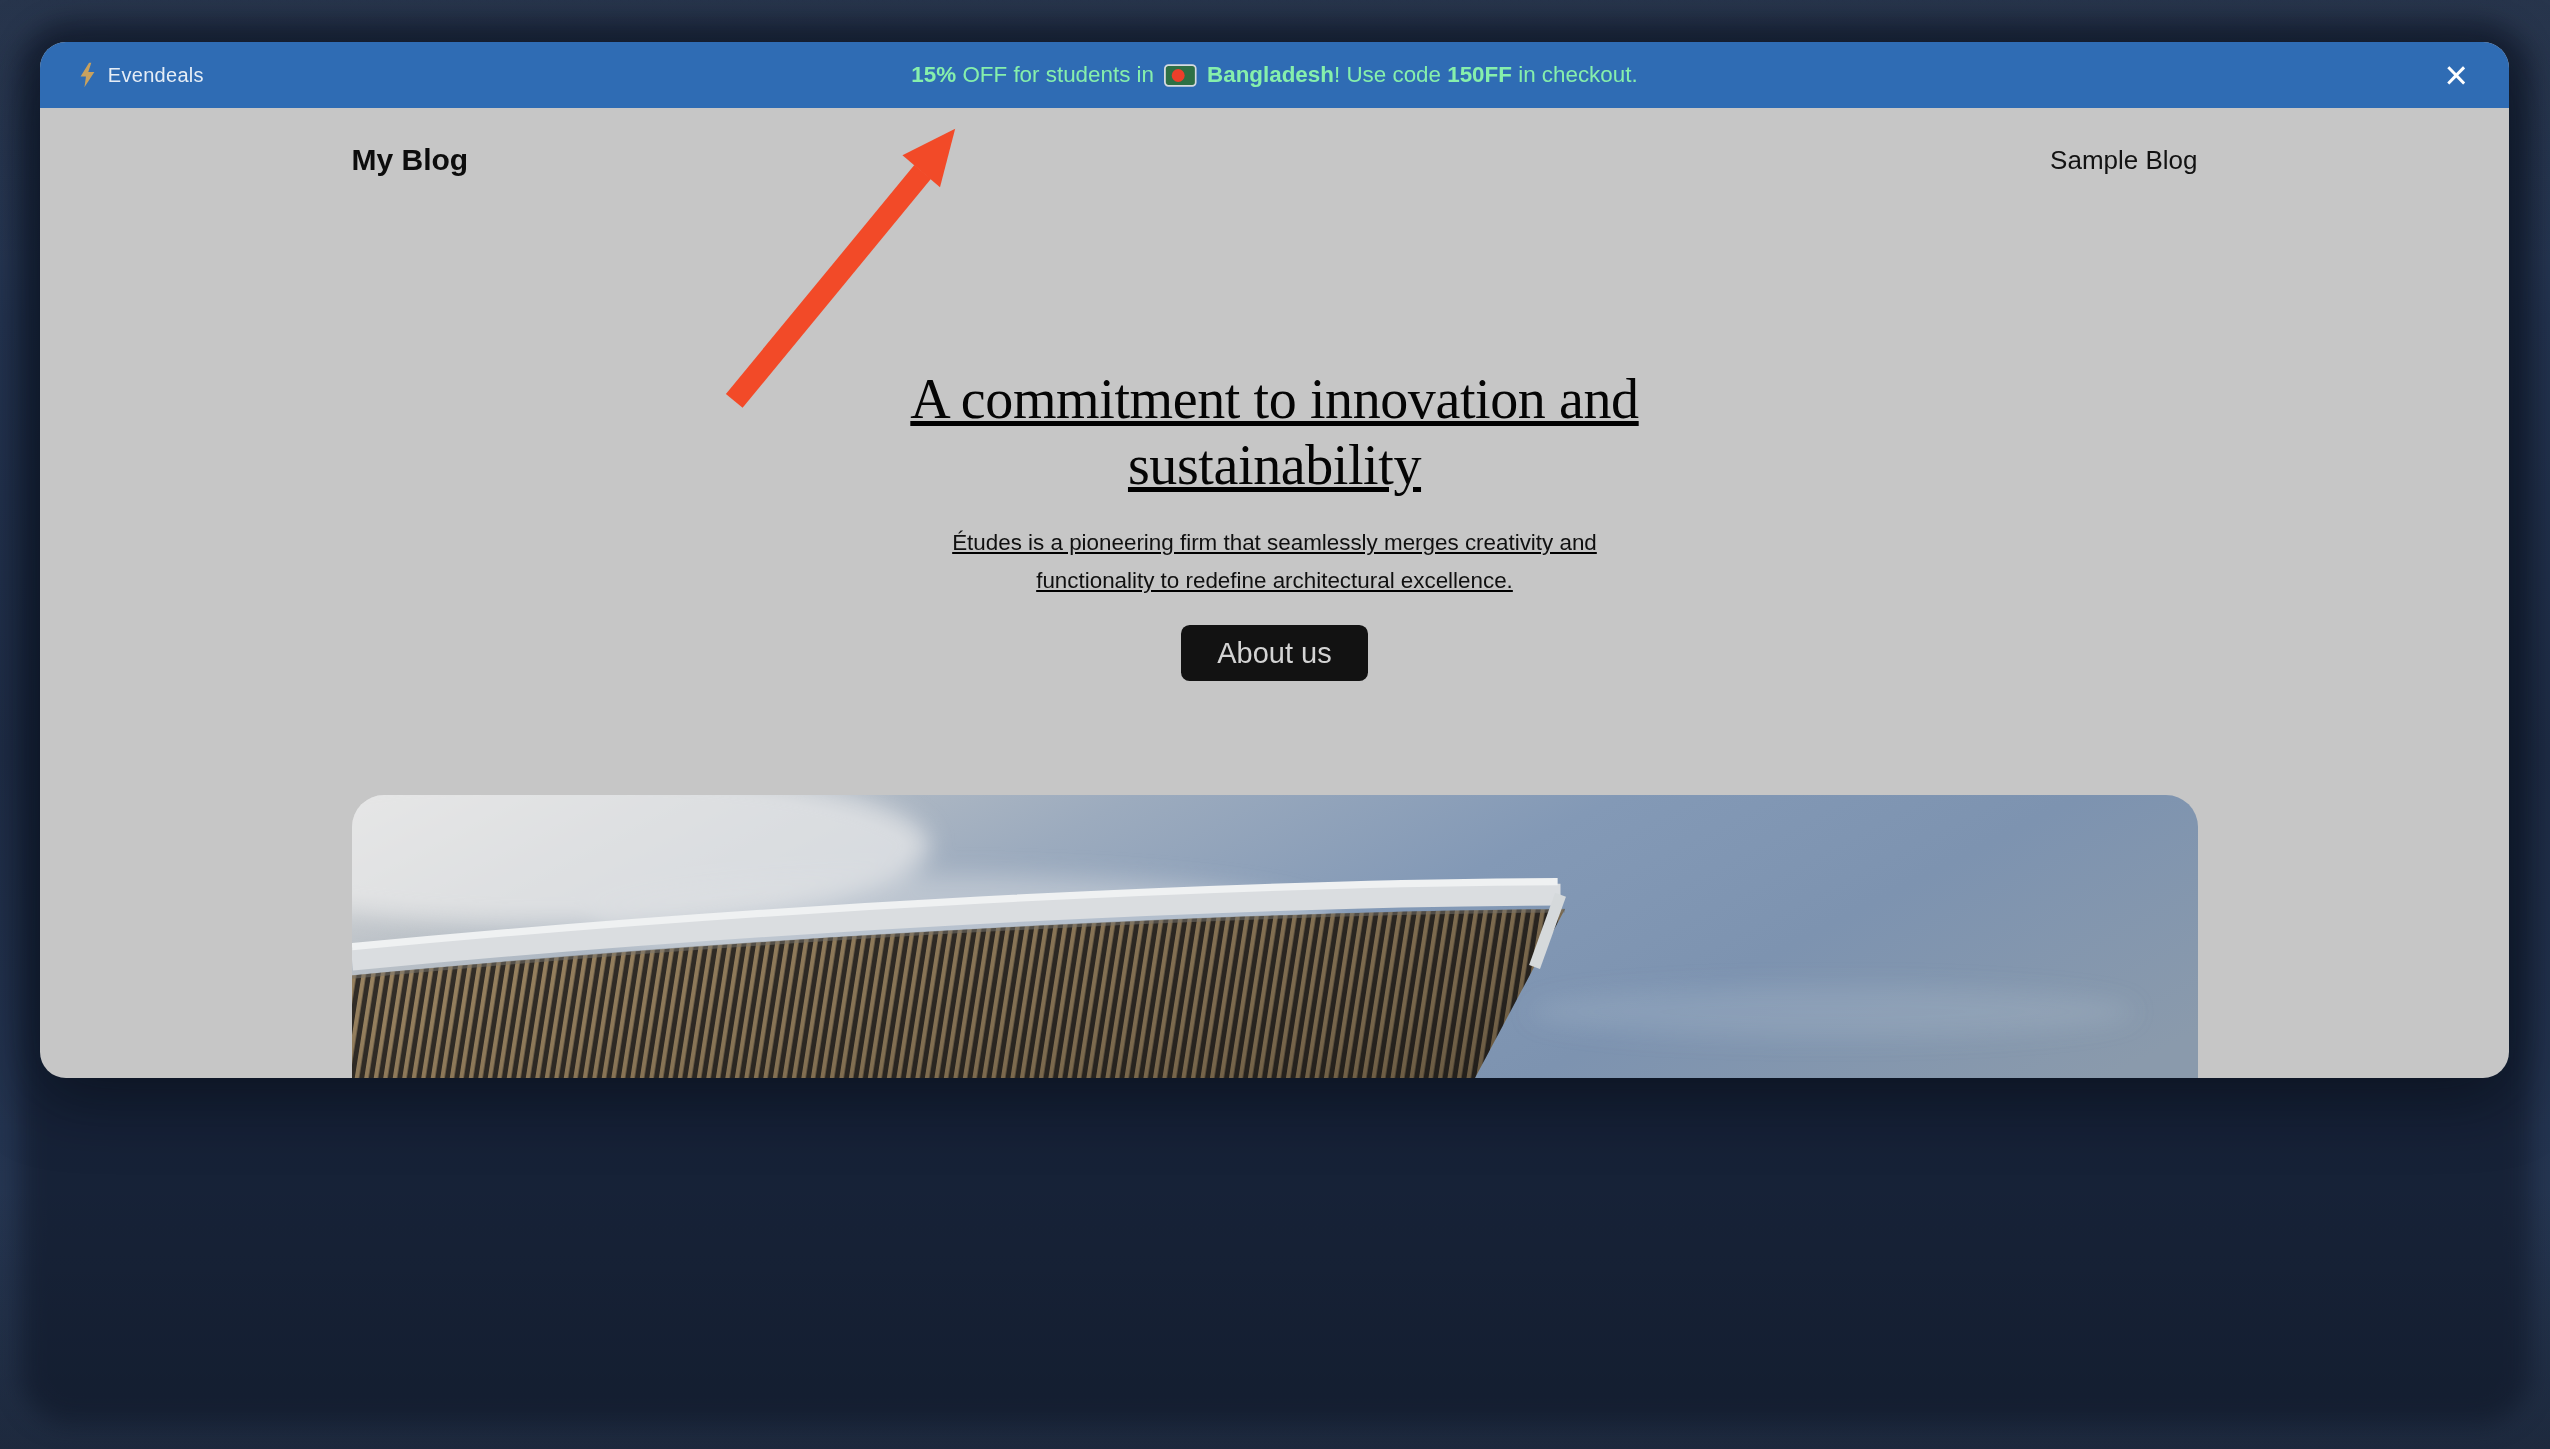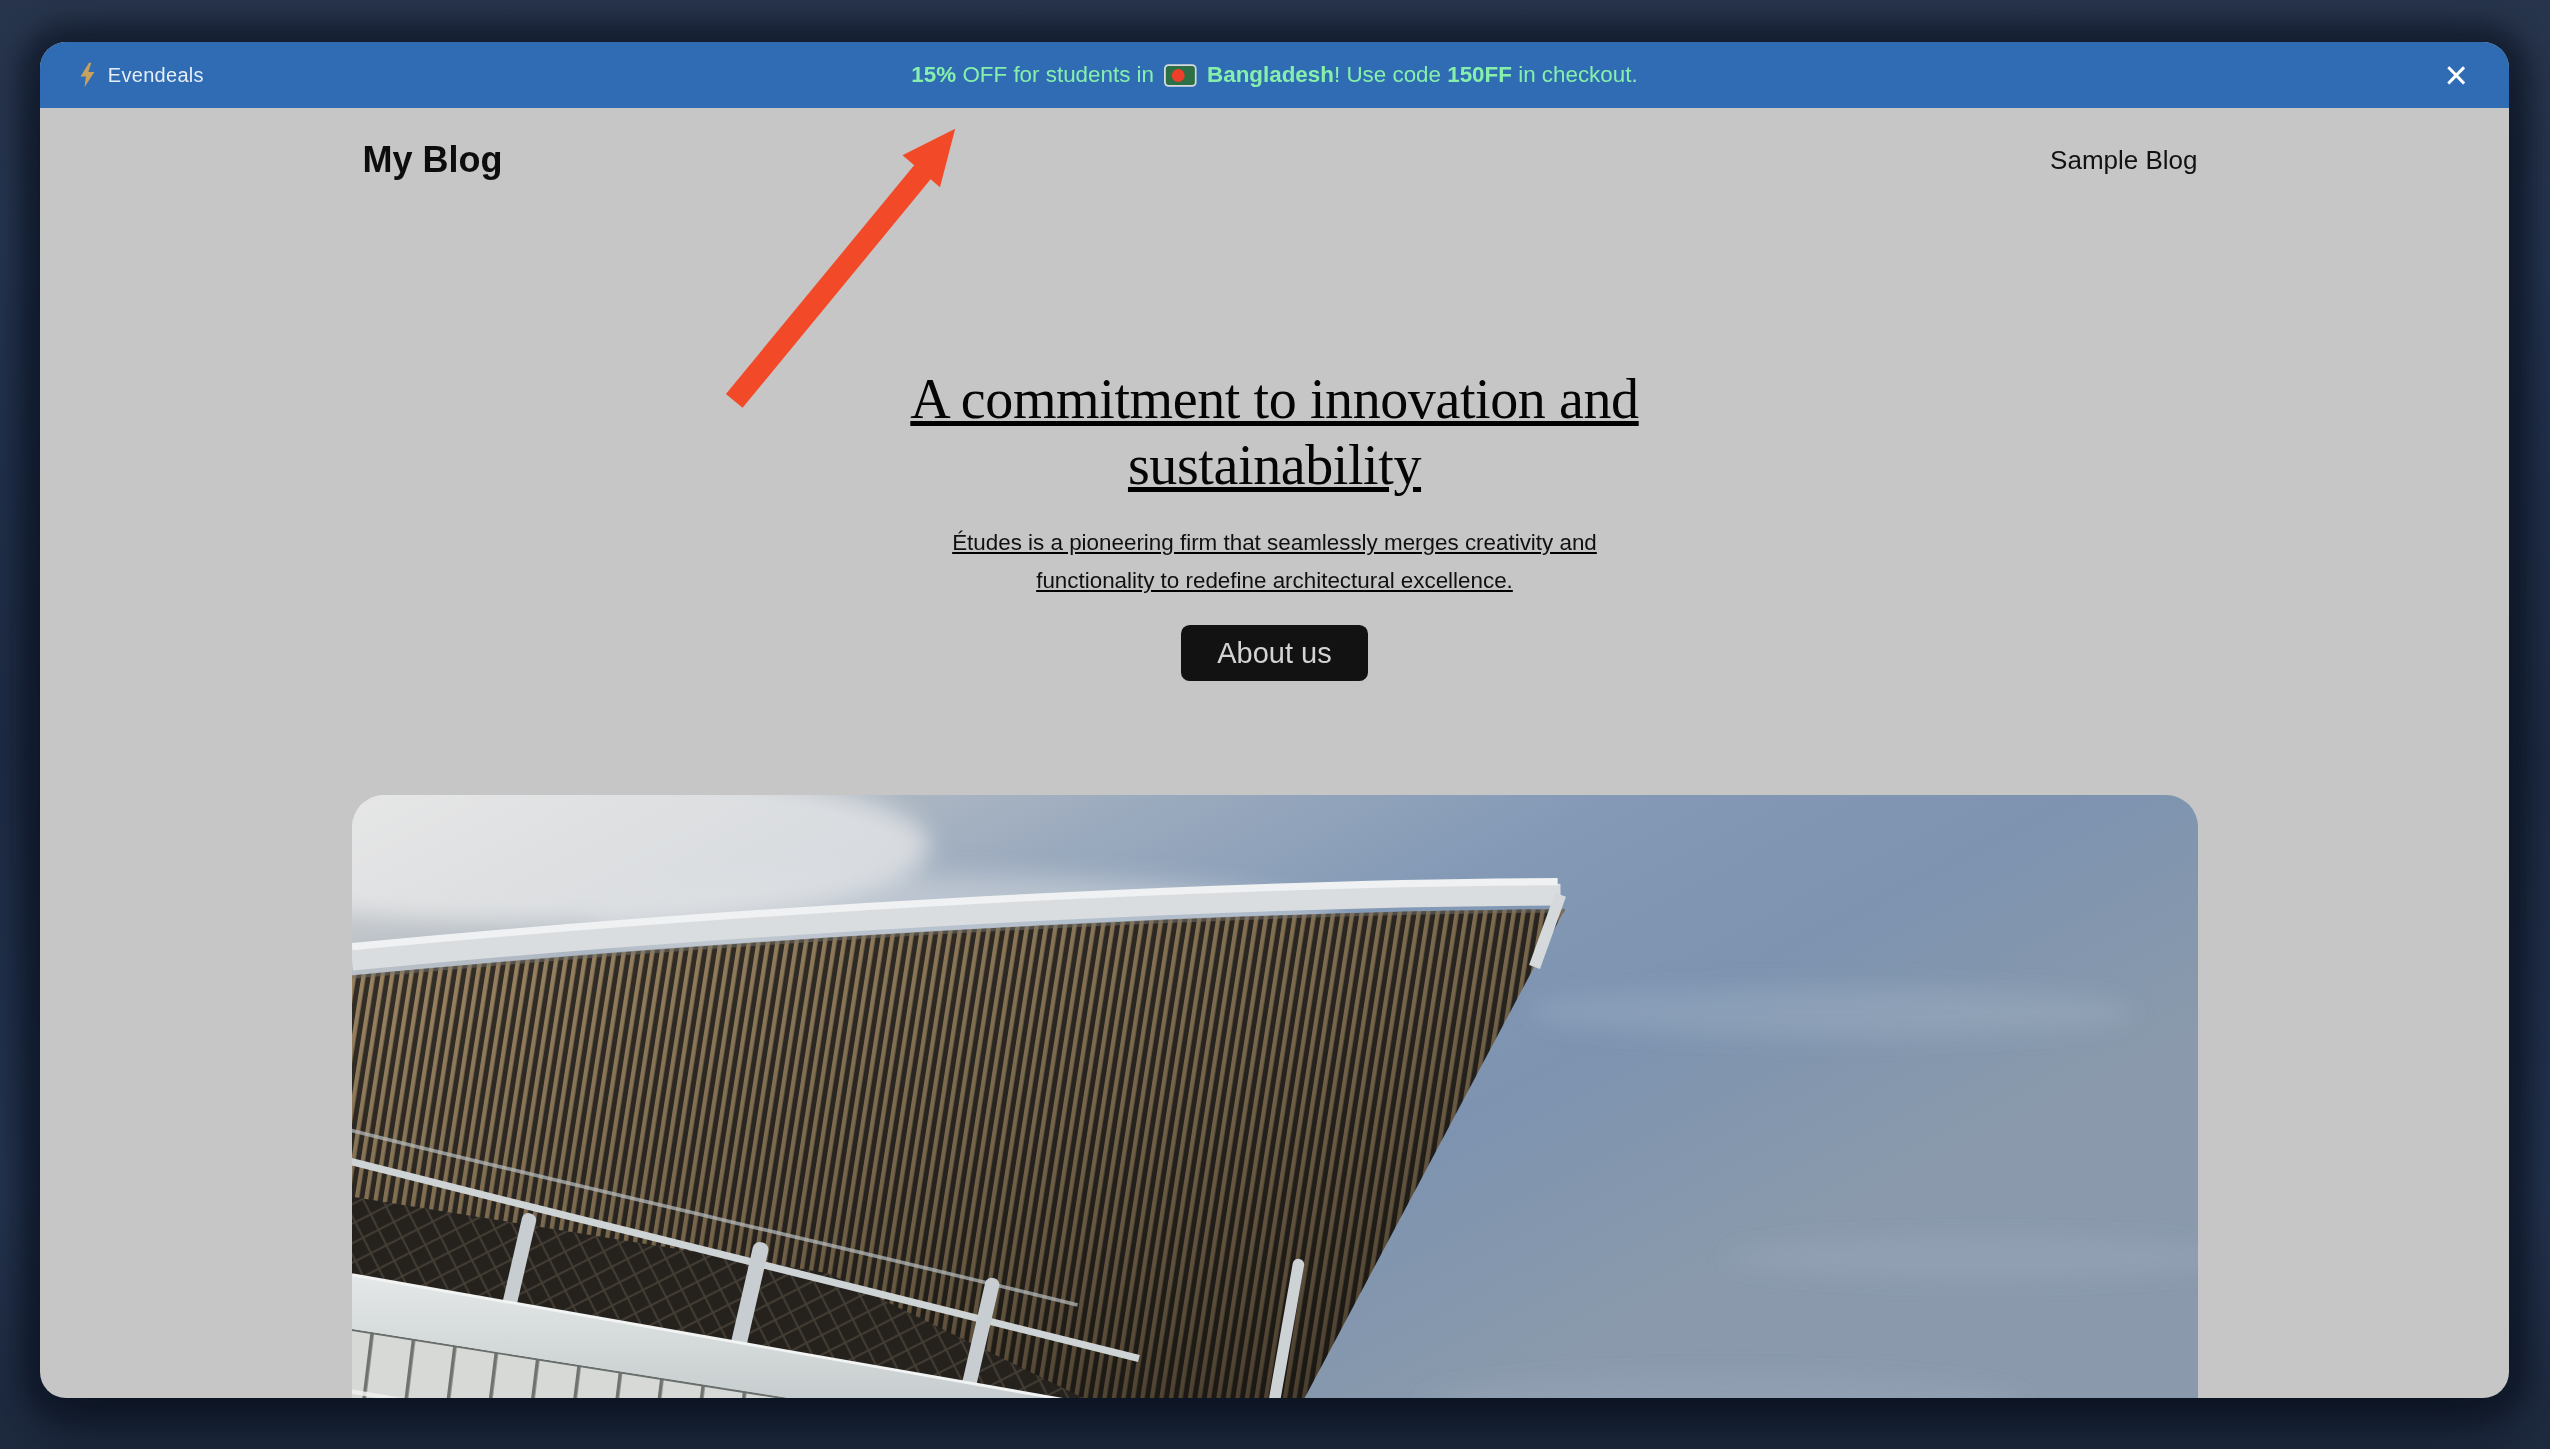--- a/index.html
+++ b/index.html
@@ -8,40 +8,40 @@
     font-family:"Liberation Sans",sans-serif;
     background:
       radial-gradient(150% 130% at 50% 52%, rgba(0,0,0,0) 52%, rgba(84,100,122,.55) 100%),
       linear-gradient(180deg,#31415b 0%,#243450 22%,#1f2d46 52%,#243450 78%,#2b3b55 100%);
   }
   .edge-shade{position:absolute;inset:0;pointer-events:none;
     background:linear-gradient(180deg,rgba(12,18,32,.25) 0%,rgba(0,0,0,0) 18%,rgba(0,0,0,0) 82%,rgba(8,14,26,.4) 100%);}
   .halo{position:absolute;left:20px;top:21.7px;width:2510px;height:1402px;border-radius:51px;
     background:rgba(14,22,39,.6);filter:blur(11.6px);}
   .window{
-    position:absolute;left:40px;top:42px;width:2469px;height:1356px;
+    position:absolute;left:40px;top:42px;width:2469px;height:1036px;
     border-radius:26px;overflow:hidden;background:#c6c6c6;
     box-shadow:0 19px 65px rgba(4,9,18,.55);
   }
   
   .banner{position:relative;height:66px;background:#2f6cb4;}
   .brand{position:absolute;left:38px;top:0;height:66px;display:flex;align-items:center;gap:10.8px;cursor:pointer;}
   .brand-label{font-size:20px;color:rgba(255,255,255,.88);letter-spacing:0.3px;}
   .promo{position:absolute;left:50%;top:50%;transform:translate(-50%,-50%);
     white-space:nowrap;font-size:22.4px;color:#86efac;}
   .promo b{font-weight:700;}
   .flagbox{display:inline-block;vertical-align:-5px;margin:0 10px;line-height:0;}
   .banner-close{position:absolute;right:27.4px;top:0;height:66px;width:51px;
     display:flex;align-items:center;justify-content:center;cursor:pointer;}
   .close-glyph{color:#ffffff;font-size:40px;font-weight:400;line-height:1;}
   
   .content{width:1846px;margin:0 auto;}
   .site-header{display:flex;justify-content:space-between;align-items:center;
     padding-top:32px;height:40px;}
-  .site-title{font-size:36px;font-weight:700;color:#0d0d0d;cursor:pointer;margin-left:11px;}
+  .site-title{font-size:30px;font-weight:700;color:#0d0d0d;cursor:pointer;}
   .nav-link{font-size:26px;color:#121212;cursor:pointer;}
   .hero{text-align:center;text-decoration:underline;}
   .hero-heading{margin-top:186px;font-family:"Liberation Serif",serif;
     font-size:56px;line-height:66px;letter-spacing:-0.4px;color:#050505;font-weight:400;}
   .hero-heading span{display:block;}
   .hero-subtitle{margin:26px auto 0;max-width:729px;font-size:22.4px;line-height:38px;color:#101010;}
   .cta-row{margin-top:24.5px;}
   .cta{display:inline-block;height:56px;line-height:56px;padding:0 36px;
     border:none;border-radius:8.7px;font-size:29px;font-family:"Liberation Sans",sans-serif;
     cursor:pointer;}

